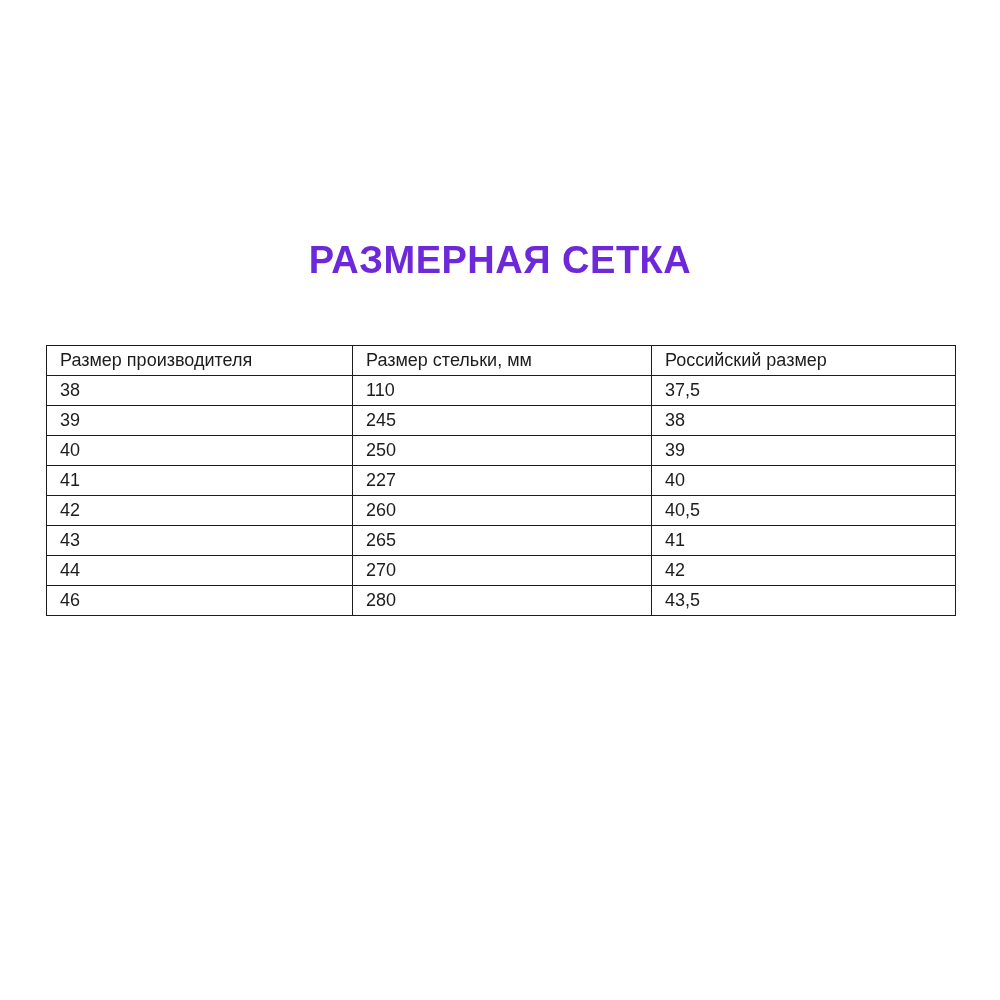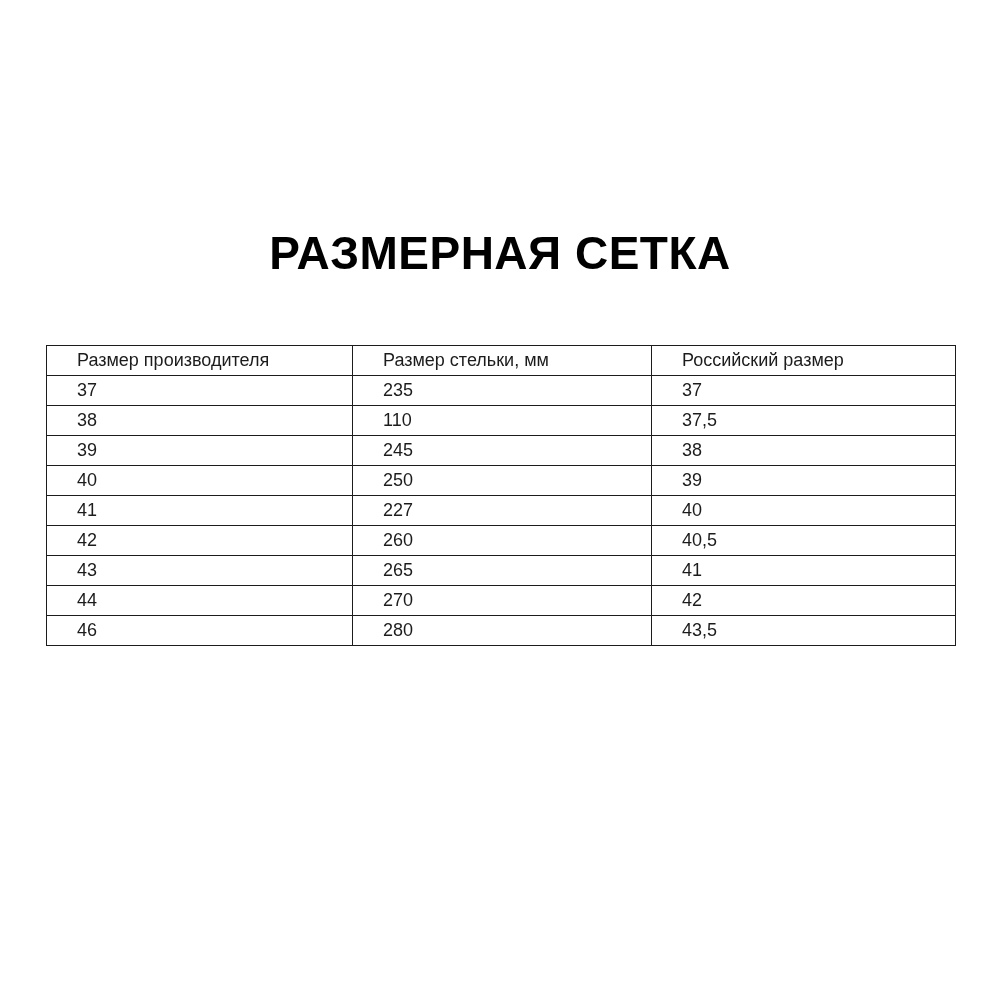--- a/index.html
+++ b/index.html
@@ -9,49 +9,49 @@
   body {
     width: 1000px;
     height: 1000px;
     background: #ffffff;
     font-family: "Liberation Sans", sans-serif;
     color: #1c1c1c;
     position: relative;
   }
   .page-title {
     position: absolute;
-    top: 228px;
+    top: 240px;
     left: 0;
     width: 1000px;
     margin: 0;
     text-align: center;
-    font-size: 46px;
+    font-size: 38px;
     line-height: 1.1;
     font-weight: 700;
     letter-spacing: 0.5px;
-    color: #000000;
+    color: #6d28d9;
   }
   .size-table {
     position: absolute;
     top: 345px;
     left: 46px;
     width: 909px;
     border-collapse: collapse;
     table-layout: fixed;
     font-size: 18px;
     color: #1c1c1c;
   }
   .size-table col.c1 { width: 306px; }
   .size-table col.c2 { width: 299px; }
   .size-table col.c3 { width: 304px; }
   .size-table th,
   .size-table td {
     border: 1px solid #1c1c1c;
     height: 29px;
-    padding: 0 8px 0 30px;
+    padding: 0 8px 0 13px;
     text-align: left;
     vertical-align: middle;
     font-weight: 400;
     white-space: nowrap;
     overflow: hidden;
     margin-left: 8px;
   }
   .size-table th {
     font-weight: 400;
   }
@@ -68,25 +68,20 @@
       <col class="c3">
   </colgroup>
   <thead>
     <tr>
       <th>Размер производителя</th>
       <th>Размер стельки, мм</th>
       <th>Российский размер</th>
     </tr>
   </thead>
   <tbody>
-    <tr>
-      <td>37</td>
-      <td>235</td>
-      <td>37</td>
-    </tr>
     <tr>
       <td>38</td>
       <td>110</td>
       <td>37,5</td>
     </tr>
     <tr>
       <td>39</td>
       <td>245</td>
       <td>38</td>
     </tr>

